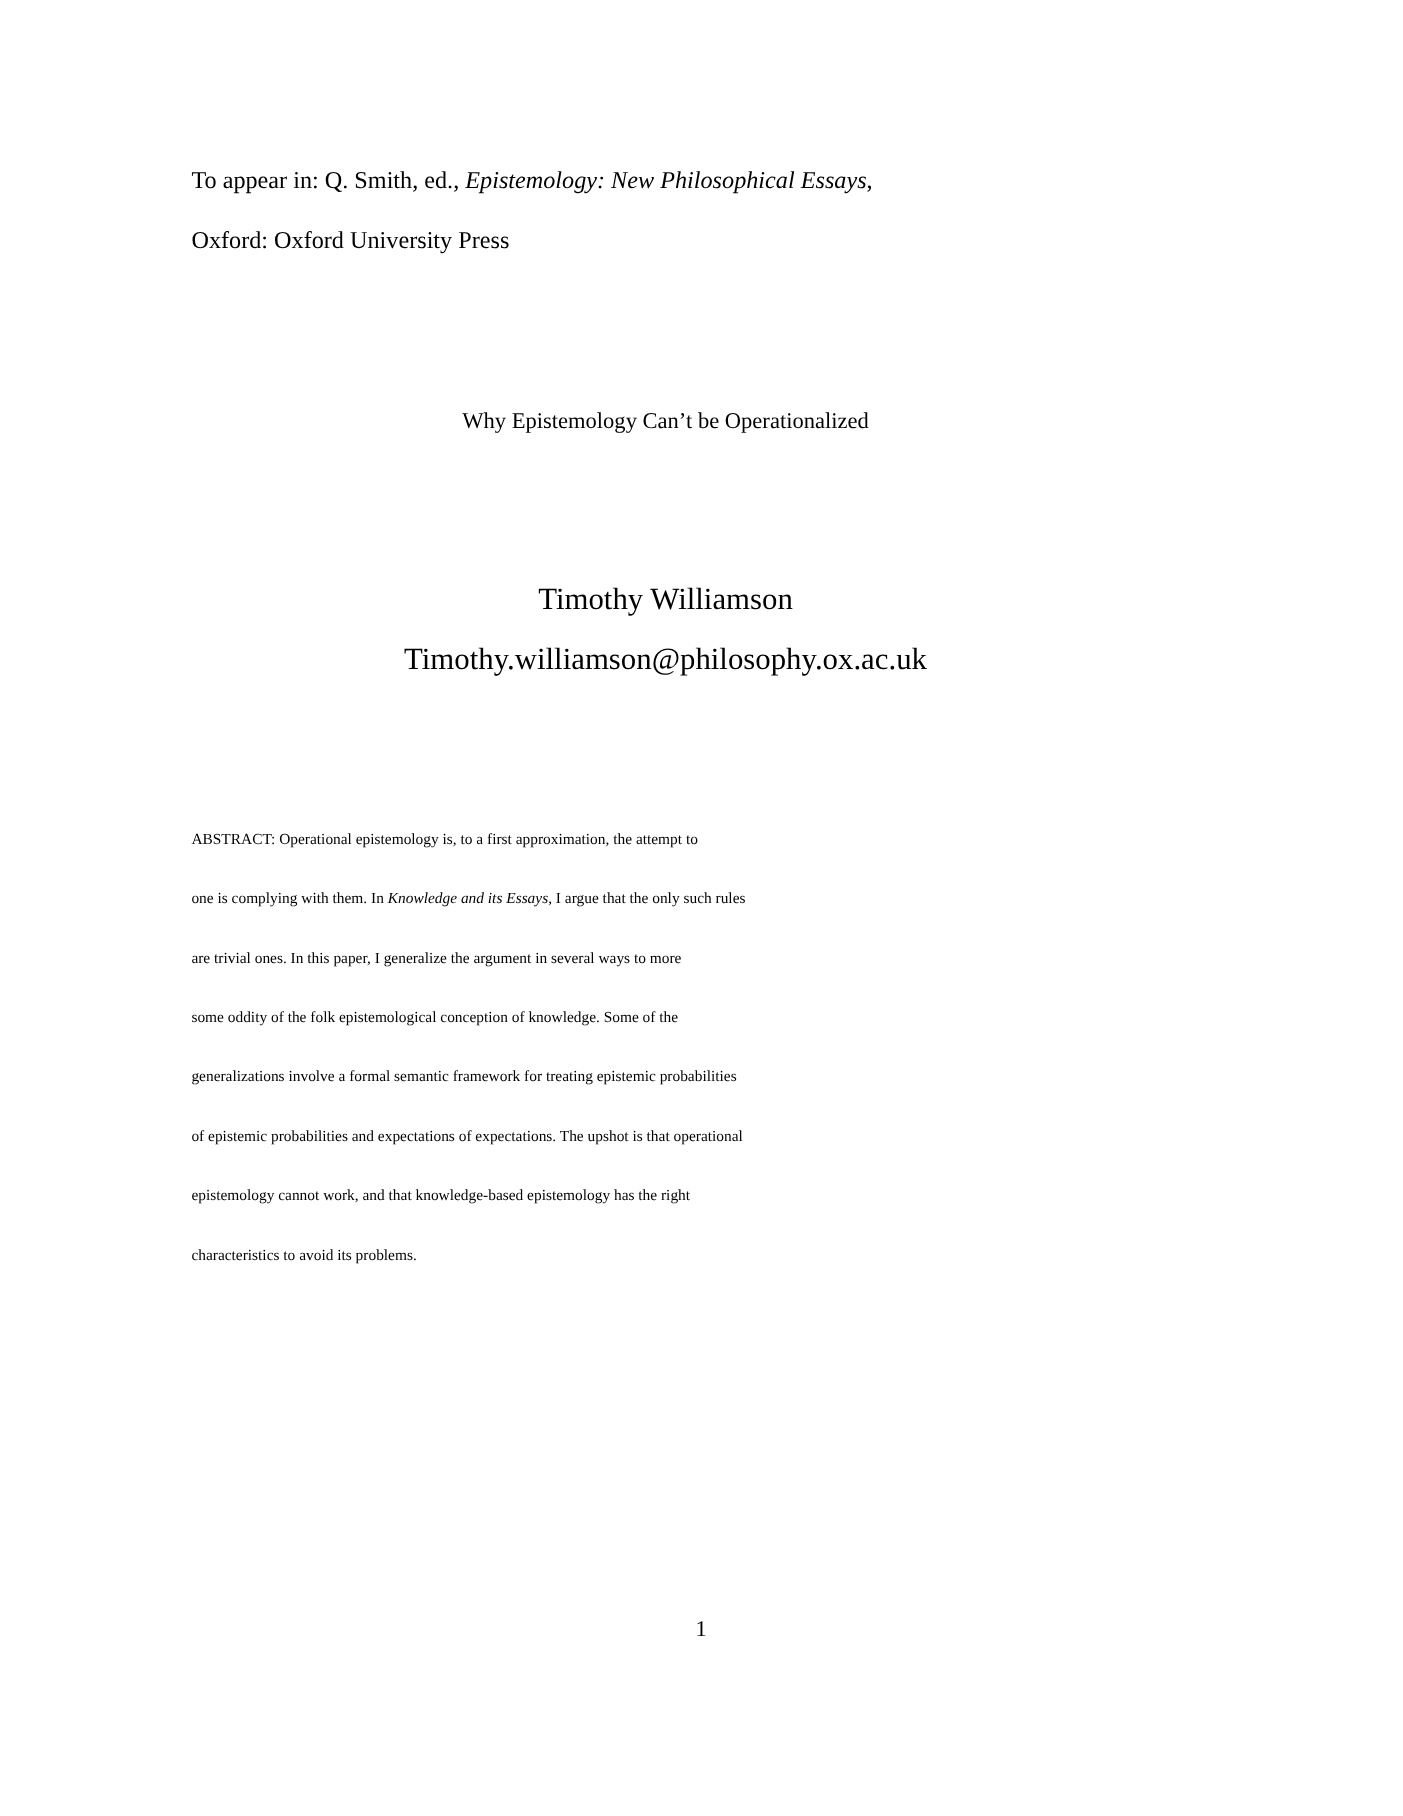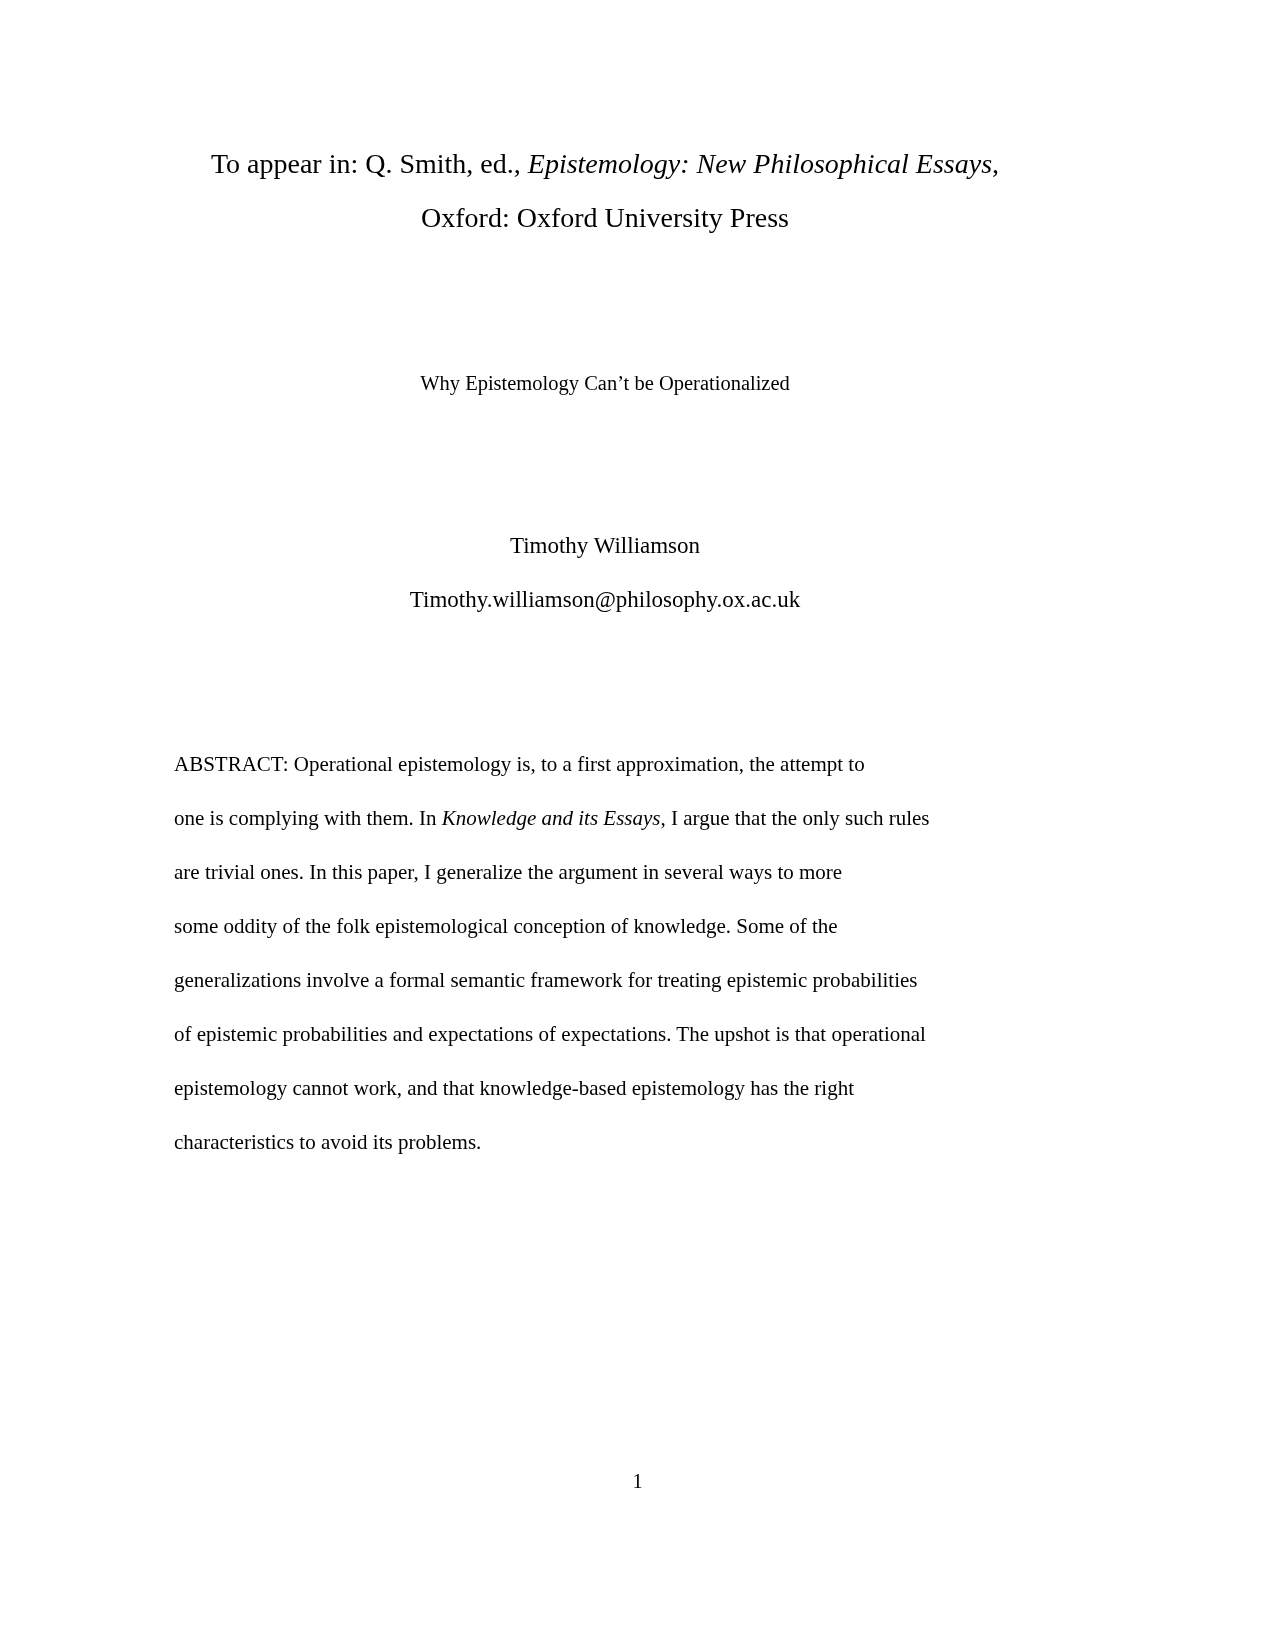--- a/index.html
+++ b/index.html
@@ -27,22 +27,21 @@
   .content {
     position: absolute;
     left: 174px;
     top: 0;
     width: 862px;
   }
 
   
   .pub-block {
     margin-top: 137px;
-    text-align: center;
-    font-size: 28px;
+    font-size: 22px;
     line-height: 54px;
   }
   .pub-line {
     display: block;
     white-space: nowrap;
   }
   .pub-line em {
     font-style: italic;
   }
 
@@ -51,31 +50,31 @@
     margin-top: 111px;
     text-align: center;
     font-size: 20.5px;
     line-height: 54px;
   }
 
   
   .author-block {
     margin-top: 109px;
     text-align: center;
-    font-size: 23px;
+    font-size: 28px;
     line-height: 54px;
   }
   .author-line {
     display: block;
   }
 
   
   .abstract-block {
     margin-top: 110px;
-    font-size: 21px;
+    font-size: 14px;
     line-height: 54px;
     text-align: left;
   }
   .abstract-line {
     display: block;
     white-space: nowrap;
   }
   .abstract-line em {
     font-style: italic;
   }

